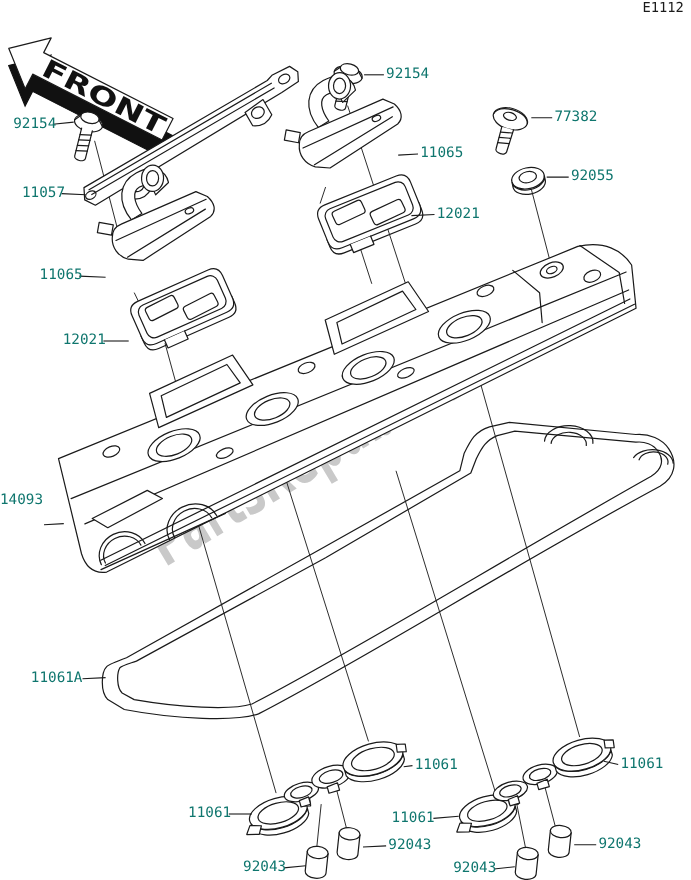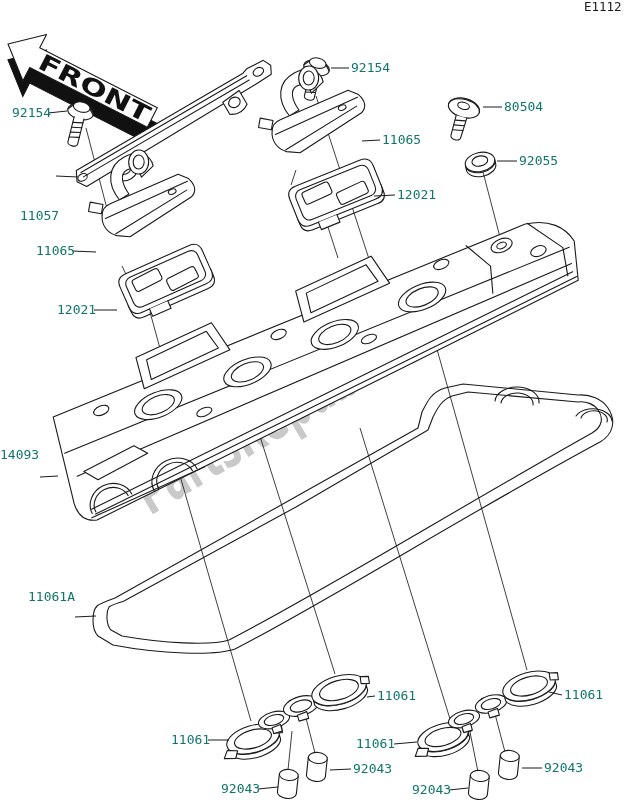--- a/index.html
+++ b/index.html
@@ -319,29 +319,29 @@
       <line x1="394" y1="744" x2="417" y2="742" stroke="#1b1b1b" stroke-width="1"></line>
       <line x1="562" y1="695" x2="549" y2="692" stroke="#1b1b1b" stroke-width="1"></line>
       <line x1="258" y1="789" x2="278" y2="787" stroke="#1b1b1b" stroke-width="1"></line>
       <line x1="351" y1="769" x2="330" y2="770" stroke="#1b1b1b" stroke-width="1"></line>
       <line x1="449" y1="790" x2="468" y2="788" stroke="#1b1b1b" stroke-width="1"></line>
       <line x1="542" y1="768" x2="522" y2="768" stroke="#1b1b1b" stroke-width="1"></line>
     </svg>
 
   <div id="labels-layer">
       <div class="plabel" style="left: 12px; top: 106px;">92154</div>
-      <div class="plabel" style="left: 20px; top: 169px; margin-top: 40px;">11057</div>
+      <div class="plabel" style="left: 20px; top: 169px;">11057</div>
       <div class="plabel" style="left: 36px; top: 244px;">11065</div>
       <div class="plabel" style="left: 57px; top: 303px;">12021</div>
       <div class="plabel" style="left: 0px; top: 448px;">14093</div>
-      <div class="plabel" style="left: 28px; top: 590px;">11061A</div>
+      <div class="plabel" style="left: 28px; top: 610px;">11061A</div>
       <div class="plabel" style="left: 351px; top: 61px;">92154</div>
       <div class="plabel" style="left: 382px; top: 133px;">11065</div>
       <div class="plabel" style="left: 397px; top: 188px;">12021</div>
-      <div class="plabel" style="left: 504px; top: 100px;">80504</div>
+      <div class="plabel" style="left: 504px; top: 100px;">77382</div>
       <div class="plabel" style="left: 519px; top: 154px;">92055</div>
       <div class="plabel" style="left: 171px; top: 733px;">11061</div>
       <div class="plabel" style="left: 377px; top: 689px;">11061</div>
       <div class="plabel" style="left: 356px; top: 737px;">11061</div>
       <div class="plabel" style="left: 564px; top: 688px;">11061</div>
       <div class="plabel" style="left: 221px; top: 782px;">92043</div>
       <div class="plabel" style="left: 353px; top: 762px;">92043</div>
       <div class="plabel" style="left: 412px; top: 783px;">92043</div>
       <div class="plabel" style="left: 544px; top: 761px;">92043</div>
     </div>

